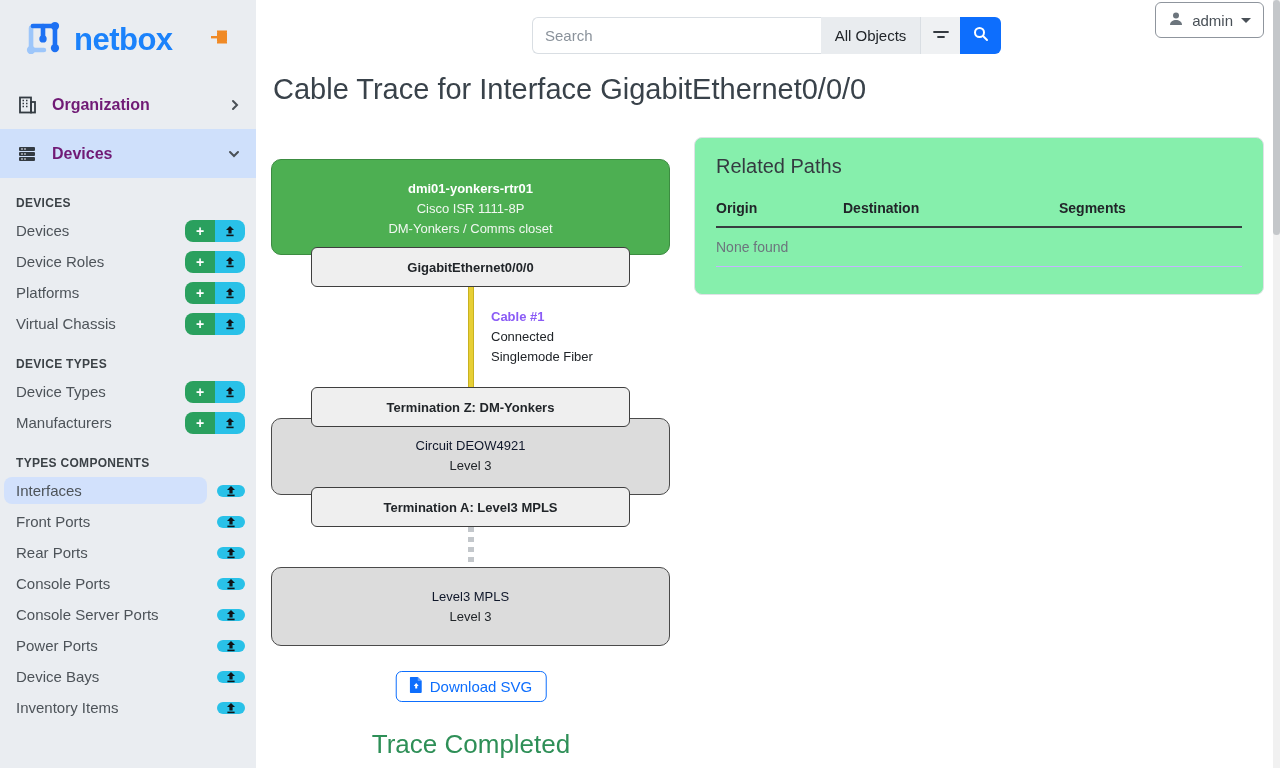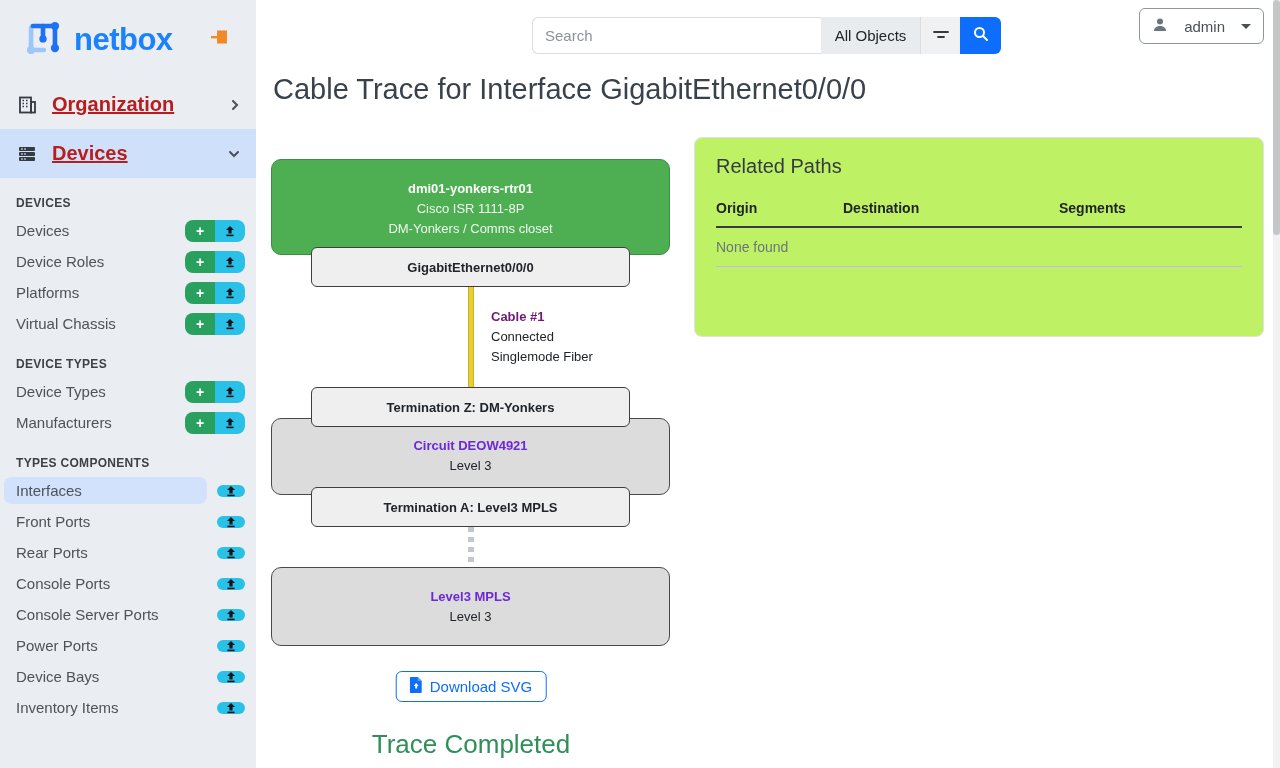--- a/index.html
+++ b/index.html
@@ -10,21 +10,21 @@
   .sidebar { position:absolute; left:0; top:0; width:256px; height:768px; background:#eaedf1; overflow:hidden; }
   .logo-row { height:80px; display:flex; align-items:center; padding:0 16px 0 14px; position:relative; }
   .logo-mark { margin-left:6px; }
   .logo-text { color:#1b82fb; font-size:31px; font-weight:bold; letter-spacing:-0.5px; margin-left:8px; }
   .pin-btn { position:absolute; right:26px; top:30px; cursor:pointer; }
 
   .topnav { }
   .topnav-item { height:49px; display:flex; align-items:center; padding:0 16px; cursor:pointer; }
   .topnav-item.active { background:#cfe0fb; }
   .topnav-icon { width:22px; height:22px; margin-right:14px; display:flex; align-items:center; justify-content:center; }
-  .topnav-label { flex:1; font-size:20px; font-weight:bold; color:#b91c1c;text-decoration:underline; }
+  .topnav-label { flex:1; font-size:16px; font-weight:bold; color:#701a75; }
   .chev { display:flex; align-items:center; }
 
   .side-section-header { margin-top:13px; padding:5px 16px; font-size:12px; font-weight:bold; color:#3c4247; letter-spacing:.3px; }
   .side-item { height:31px; display:flex; align-items:center; padding-left:16px; padding-right:11px; position:relative; }
   .side-item .side-label { flex:1; font-size:15px; color:#4d5359; cursor:pointer; }
   .side-item.active::before { content:""; position:absolute; left:4px; top:2px; width:203px; height:27px; background:#d2e1fc; border-radius:8px; }
   .side-item.active .side-label { position:relative; }
 
   .btn-pair { display:flex; border-radius:8px; overflow:hidden; height:22px; }
   .btn-add { width:30px; background:#2aa05e; color:#fff; font-size:14px; font-weight:bold; display:flex; align-items:center; justify-content:center; cursor:pointer; border:none; }
@@ -35,50 +35,50 @@
   
   .main { position:absolute; left:256px; top:0; width:1024px; height:768px; background:#fff; }
 
   .searchgroup { position:absolute; left:276px; top:17px; height:37px; display:flex; }
   .search-input { width:289px; height:37px; border:1px solid #d9dee3; border-right:none; border-radius:6px 0 0 6px; padding:8px 12px; font-size:15px; color:#343a40; outline:none; font-family:inherit; }
   .search-input::placeholder { color:#8a929b; }
   .scope-box { width:99px; background:#e9ecef; display:flex; align-items:center; justify-content:center; font-size:15px; color:#212529; cursor:pointer; }
   .filter-btn { width:40px; background:#eff1f3; border-left:1px solid #d9dee3; display:flex; align-items:center; justify-content:center; cursor:pointer; }
   .search-btn { width:41px; background:#0d6efd; border-radius:0 6px 6px 0; display:flex; align-items:center; justify-content:center; cursor:pointer; border:none; }
 
-  .user-btn { position:absolute; right:16px; top:8px; height:36px; padding:0 12px; border:1px solid #8f959d; border-radius:6px; background:#fff; display:flex; align-items:center; gap:16px; cursor:pointer; }
+  .user-btn { position:absolute; right:16px; top:2px; height:36px; padding:0 12px; border:1px solid #8f959d; border-radius:6px; background:#fff; display:flex; align-items:center; gap:8px; cursor:pointer; }
   .user-name { font-size:15px; color:#495057; }
   .caret-down { width:0; height:0; border-left:5px solid transparent; border-right:5px solid transparent; border-top:5px solid #495057; }
 
   .page-title { position:absolute; left:17px; top:73px; font-size:29px; font-weight:400; color:#39424a; }
 
   
   .trace { position:absolute; left:15px; top:159px; width:400px; height:609px; }
   .node-green { position:absolute; left:0; top:0; width:399px; height:96px; background:#4daf52; border:1px solid #3c8c41; border-radius:10px; text-align:center; padding-top:19px; z-index:1; }
   .node-green .l1 { color:#fff; font-size:13px; font-weight:bold; line-height:20px; }
   .node-green .l2 { color:#f0f7f0; font-size:13px; line-height:20px; }
   .port-box { position:absolute; left:40px; width:319px; height:40px; background:#efefef; border:1px solid #3f3f3f; border-radius:6px; display:flex; align-items:center; justify-content:center; font-size:13px; font-weight:bold; color:#212529; z-index:2; }
   .gige { top:88px; }
   .termz { top:228px; }
   .terma { top:328px; }
   .cable-line { position:absolute; left:197px; top:128px; width:6px; height:100px; background:#e7cf35; border-left:1px solid #c9b220; border-right:1px solid #c9b220; z-index:0; }
   .cable-label { position:absolute; left:220px; top:148px; z-index:2; }
-  .cable-label .c1 { font-size:13px; font-weight:bold; color:#701a75; line-height:20px; }
+  .cable-label .c1 { font-size:13px; font-weight:bold; color:#8b5cf6; line-height:20px; }
   .cable-label .c2 { font-size:13px; color:#212529; line-height:20px; }
   .node-gray { position:absolute; left:0; width:399px; background:#dcdcdc; border:1px solid #4a4a4a; border-radius:10px; text-align:center; z-index:1; }
   .circuit { top:259px; height:77px; padding-top:17px; }
   .level3 { top:408px; height:79px; padding-top:19px; }
-  .node-gray .l1 { font-size:13px; font-weight:bold; color:#6d28d9; line-height:20px; }
+  .node-gray .l1 { font-size:13px; font-weight:normal; color:#0f172a; line-height:20px; }
   .node-gray .l2 { font-size:13px; color:#212529; line-height:20px; }
   .dashed-line { position:absolute; left:197px; top:368px; width:6px; height:40px; background:repeating-linear-gradient(to bottom,#c3c7cb 0 5px,transparent 5px 10px); z-index:0; }
   .dl-btn { position:absolute; left:50%; transform:translateX(-50%); top:512px; height:31px; padding:0 13px; background:#fff; border:1px solid #0d6efd; border-radius:6px; display:flex; align-items:center; gap:7px; color:#0d6efd; font-size:15px; cursor:pointer; }
   .trace-status { position:absolute; left:0; top:570px; width:100%; text-align:center; font-size:26px; color:#2e8f57; }
 
   
-  .card { position:absolute; left:438px; top:137px; width:570px; height:200px; background:#bef264; border:1px solid #dfe2e6; border-radius:8px; padding:17px 21px; }
+  .card { position:absolute; left:438px; top:137px; width:570px; height:158px; background:#86efac; border:1px solid #dfe2e6; border-radius:8px; padding:17px 21px; }
   .card-title { font-size:20px; font-weight:400; color:#343a40; }
   .rp-table { width:100%; border-collapse:collapse; margin-top:14px; }
   .rp-table th { text-align:left; font-size:14px; color:#212529; padding:8px 0 10px 0; border-bottom:2px solid #383c40; }
   .rp-table td { font-size:14px; color:#6c757d; padding:11px 0; border-bottom:1px solid #c4b5fd; }
   .col-origin { width:127px; } .col-dest { width:216px; }
 
   
   .scrollbar { position:absolute; right:0; top:0; width:7px; height:768px; background:#f1f1f1; }
   .scroll-thumb { position:absolute; right:0; top:0; width:7px; height:235px; background:#c4c7ca; border-radius:4px; }
 </style>

